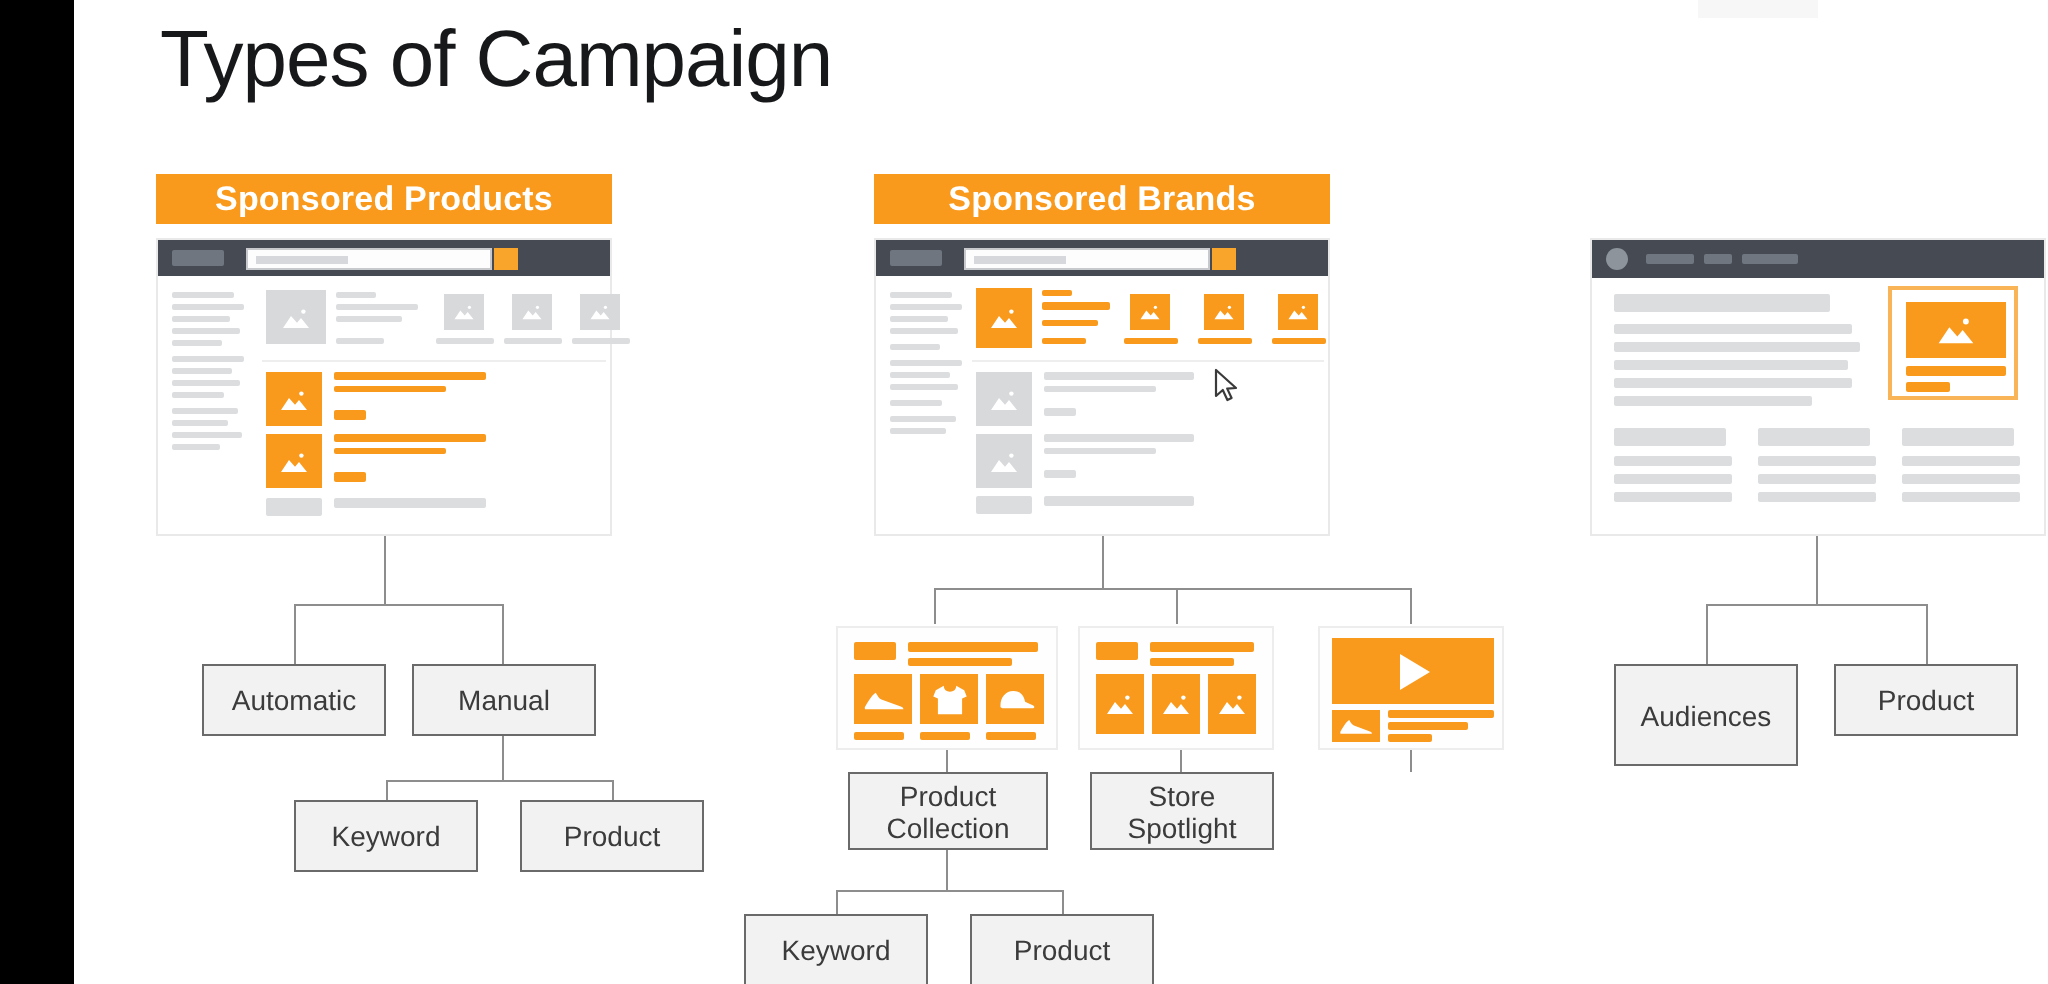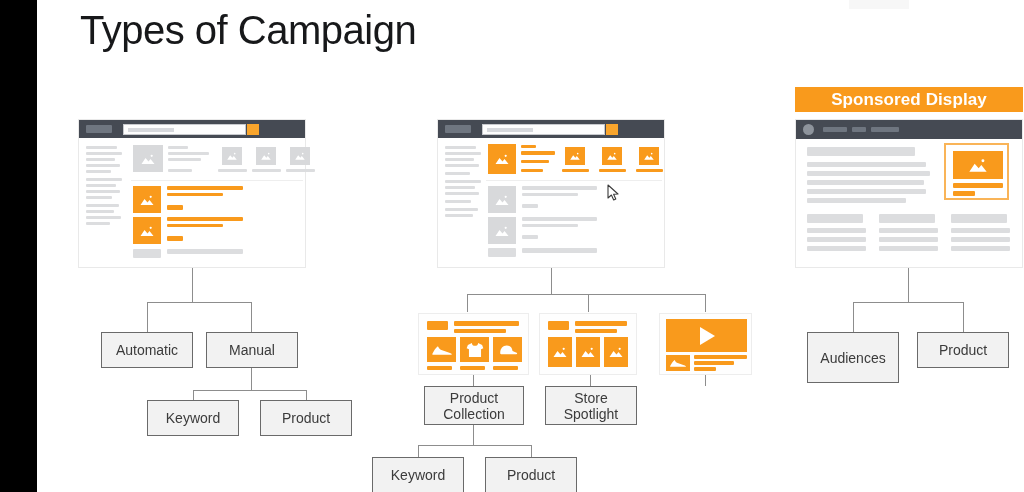--- a/index.html
+++ b/index.html
@@ -138,21 +138,22 @@
 </style>
 </head>
 <body>
 
 <div id="slide">
 
   <div class="smudge"></div>
 
   <div id="page-title">Types of Campaign</div>
 
-  <div class="banner" id="banner-sd">Sponsored Display</div>
+  <div class="banner" id="banner-sp">Sponsored Products</div>
+  <div class="banner" id="banner-sb">Sponsored Brands</div>
 
   <div class="mock" id="mock-sp">
     <div class="navbar">
       <div class="nav-logo"></div>
       <div class="searchbox">
           <div class="sfill"></div>
         </div>
       <div class="searchbtn" style="left:168px"></div>
     </div>
     <div class="body-area">

